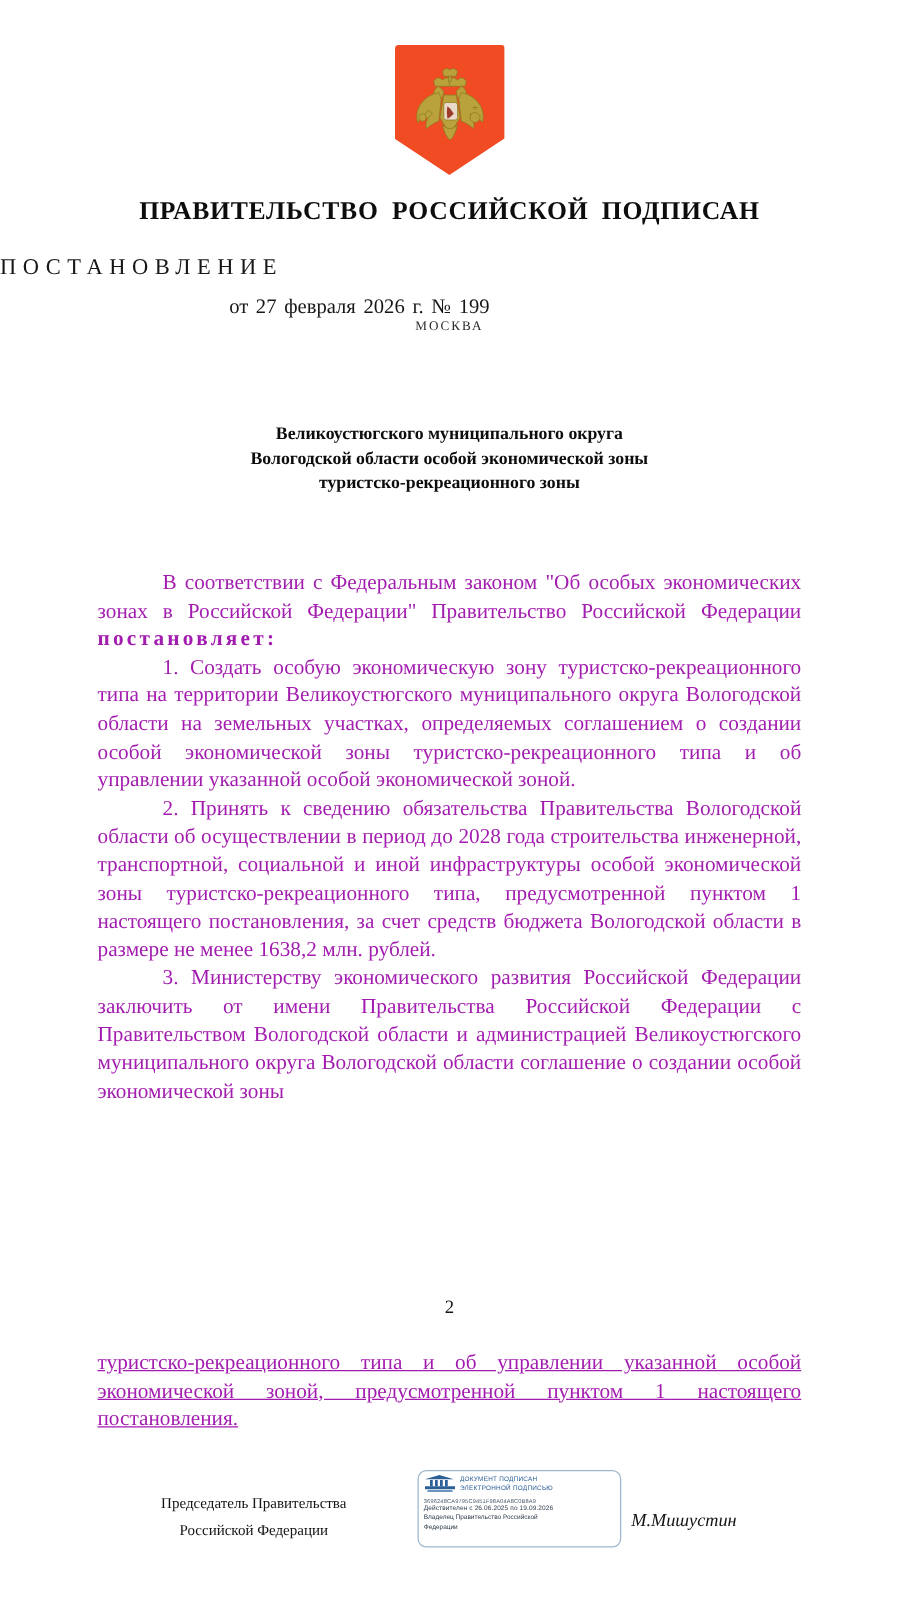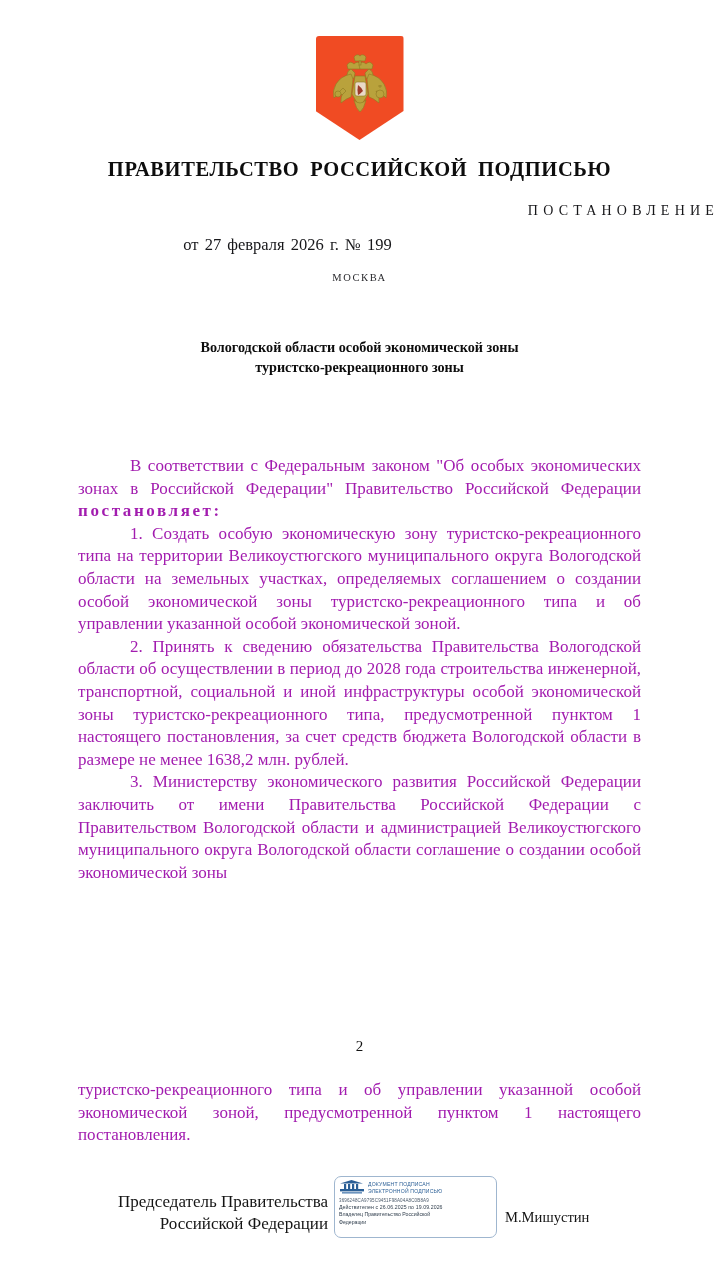--- a/index.html
+++ b/index.html
@@ -56,38 +56,38 @@
     font-weight: bold;
     letter-spacing: 0.6px;
     word-spacing: 5px;
     color: #0d0d0d;
   }
   .hdr-type {
     position: absolute;
     top: 203px;
     left: 0;
     width: 719px;
-    text-align: right;
-    font-size: 14px;
+    text-align: left;
+    font-size: 18px;
     letter-spacing: 5.2px;
     color: #17171a;
   }
   .hdr-date {
     position: absolute;
     top: 235px;
     left: 0;
     width: 575px;
     text-align: center;
     font-size: 16.5px;
     word-spacing: 2px;
     color: #17171a;
   }
   .hdr-city {
     position: absolute;
-    top: 272px;
+    top: 256px;
     left: 0;
     width: 719px;
     text-align: center;
     font-size: 10.5px;
     letter-spacing: 1.6px;
     color: #2a2a2e;
   }
 
   
   .doc-title {
@@ -115,21 +115,21 @@
     color: #a21caf;
   }
   #body-part1 { top: 455px; }
   #body-part2 { top: 1079px; }
 
   .para {
     margin: 0;
     text-indent: 52px;
     text-align: justify;
   }
-  .para.noindent { text-indent: 0; }
+  .para.noindent { text-indent: 0; text-decoration: underline; }
   .para:last-child { text-align-last: left; }
 
   .spaced-bold {
     font-weight: bold;
     letter-spacing: 2.6px;
   }
 
   
   .page-num {
     position: absolute;
@@ -140,33 +140,34 @@
     font-size: 15px;
     color: #141414;
   }
 
   
   .sign-left {
     position: absolute;
     top: 1191px;
     left: 78px;
     width: 250px;
-    text-align: right;
-    font-size: 17px;
+    text-align: center;
+    font-size: 12px;
     line-height: 22px;
     color: #141414;
   }
   .sign-right {
     position: absolute;
     top: 1209px;
     left: 505px;
     width: 160px;
     text-align: left;
     font-size: 14.6px;
     color: #141414;
+    font-style: italic;
   }
 
   
   .estamp {
     position: absolute;
     top: 1176px;
     left: 334px;
     width: 163px;
     height: 62px;
     border: 1px solid #9fb6cf;
@@ -249,26 +250,27 @@
           <path d="M53 36 v-3 M51 34 h4"></path>
         </g>
         <g>
           <rect x="28" y="30" width="11" height="14" rx="2" fill="#e9d9c8" stroke="#8d7a22" stroke-width="0.6"></rect>
           <path d="M31 33 q3 2 5 6 q-3 3-5 4 q-1-6 0-10 z" fill="#9c3b2a"></path>
         </g>
       </svg>
     </div>
   </div>
 
-  <div class="hdr-gov">ПРАВИТЕЛЬСТВО  РОССИЙСКОЙ  ПОДПИСЬЮ</div>
+  <div class="hdr-gov">ПРАВИТЕЛЬСТВО  РОССИЙСКОЙ  ПОДПИСАН</div>
   <div class="hdr-type">ПОСТАНОВЛЕНИЕ</div>
   <div class="hdr-date">от 27 февраля 2026 г. № 199</div>
   <div class="hdr-city">МОСКВА</div>
 
   <div class="doc-title">
+    <div>Великоустюгского муниципального округа</div>
     <div>Вологодской области особой экономической зоны</div>
     <div>туристско-рекреационного зоны</div>
   </div>
 
   <div class="body-block" id="body-part1">
     <p class="para"><span>В соответствии с Федеральным законом "Об особых экономических зонах в Российской Федерации" Правительство Российской Федерации </span><span class="spaced-bold">постановляет:</span></p>
     <p class="para">1. Создать особую экономическую зону туристско-рекреационного типа на территории Великоустюгского муниципального округа Вологодской области на земельных участках, определяемых соглашением о создании особой экономической зоны туристско-рекреационного типа и об управлении указанной особой экономической зоной.</p>
     <p class="para">2. Принять к сведению обязательства Правительства Вологодской области об осуществлении в период до 2028 года строительства инженерной, транспортной, социальной и иной инфраструктуры особой экономической зоны туристско-рекреационного типа, предусмотренной пунктом 1 настоящего постановления, за счет средств бюджета Вологодской области в размере не менее 1638,2 млн. рублей.</p>
     <p class="para">3. Министерству экономического развития Российской Федерации заключить от имени Правительства Российской Федерации с Правительством Вологодской области и администрацией Великоустюгского муниципального округа Вологодской области соглашение о создании особой экономической зоны</p>
   </div>

